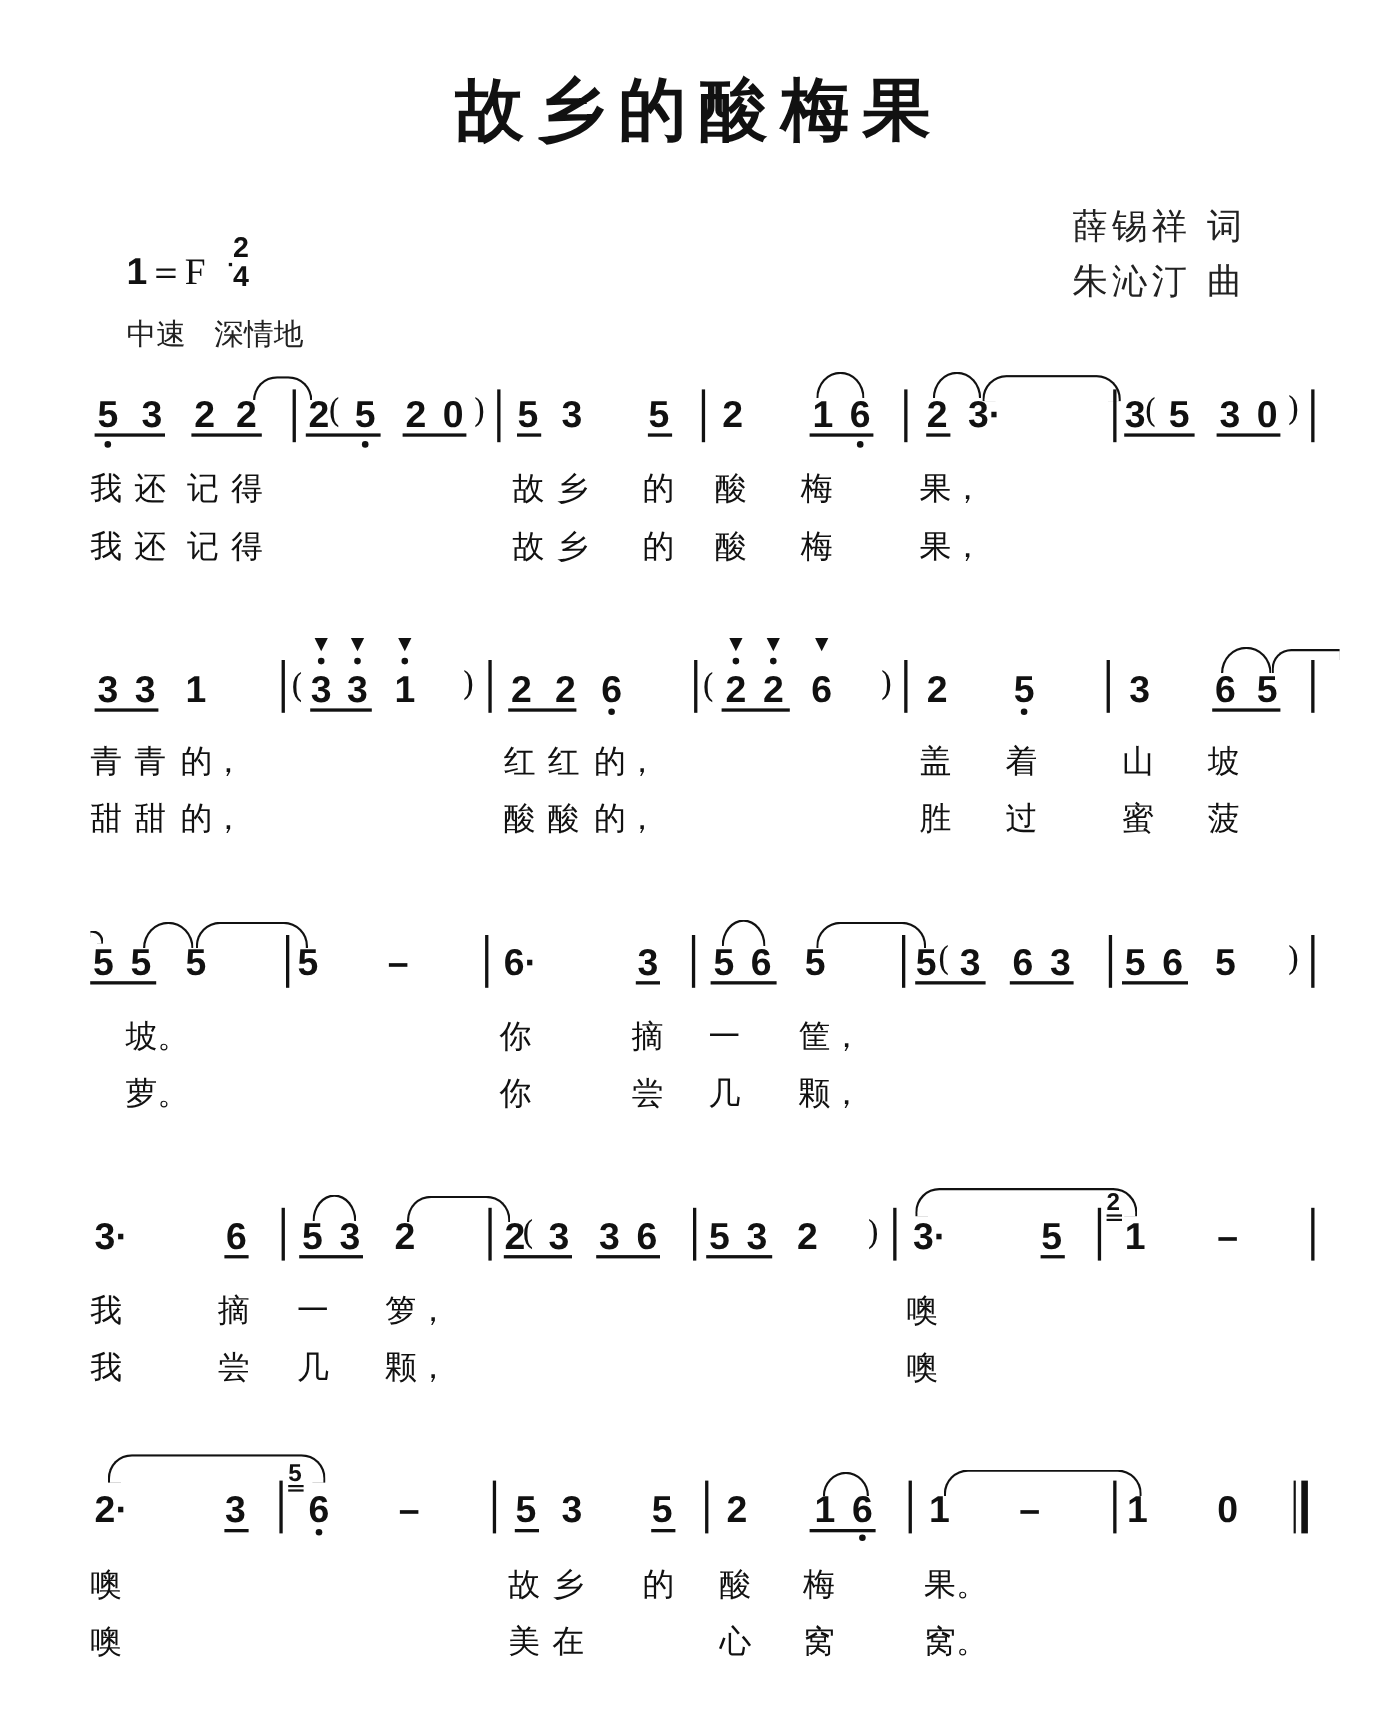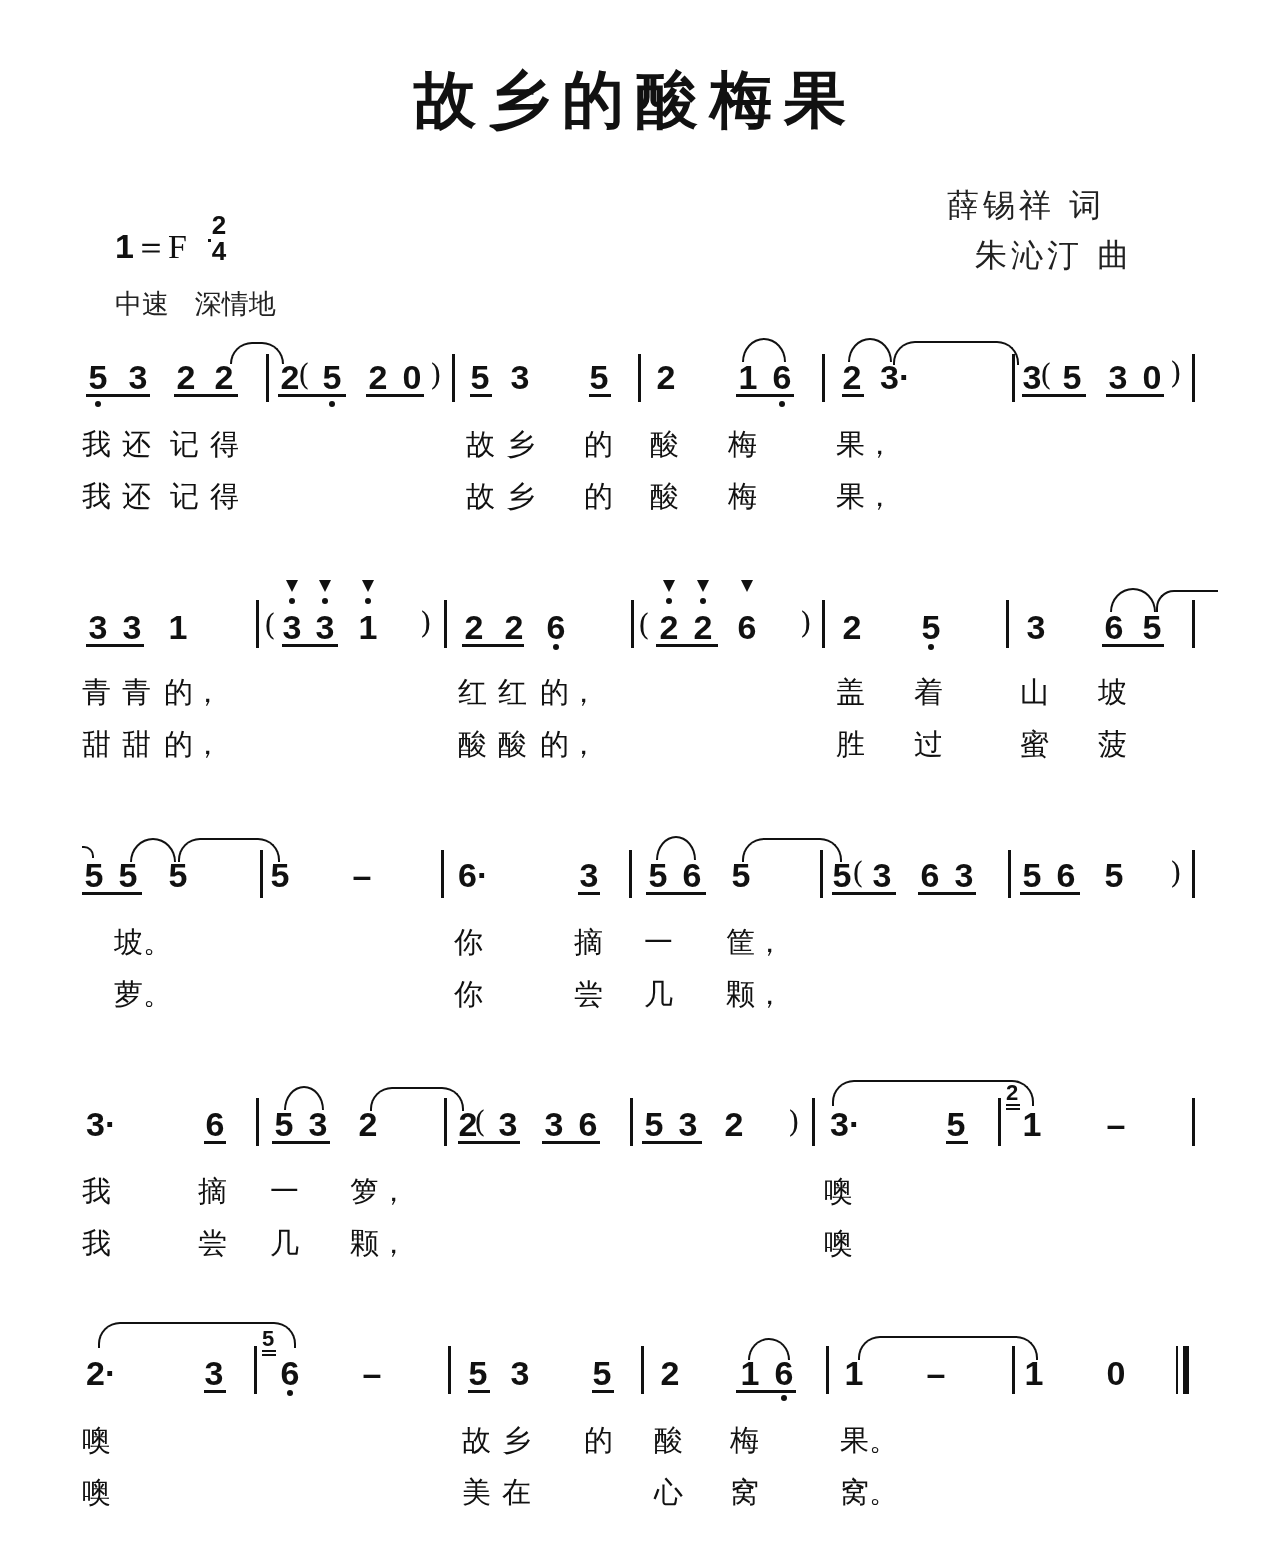--- a/index.html
+++ b/index.html
@@ -20,21 +20,21 @@
   .paren { position:absolute; font-family:"DejaVu Serif", serif; font-size:30px; line-height:34px; color:#111; }
   .lyr { position:absolute; font-family:"DejaVu Serif", serif; font-size:29px; line-height:32px; color:#111; }
   .slur { position:absolute; border:2.5px solid #111; border-bottom:none; border-radius:50% 50% 0 0 / 100% 100% 0 0; }
   .slurl { position:absolute; border:2.5px solid #111; border-bottom:none; border-radius:22px 22px 0 0; }
   .grace { position:absolute; font-family:"Liberation Sans", sans-serif; font-weight:bold; font-size:22px; line-height:22px; }
 </style>
 </head>
 <body>
 
 <div class="abs title">故乡的酸梅果</div>
-<div class="abs credit" style="left:947px;top:184px;">薛锡祥 词</div>
+<div class="abs credit" style="left:975px;top:184px;">薛锡祥 词</div>
 <div class="abs credit" style="left:975px;top:234px;">朱沁汀 曲</div>
 <div class="abs key"><b>1</b><span>＝F</span></div>
 <div class="frac">
   <span>2</span>
   <span class="bar"></span>
   <span>4</span>
 </div>
 <div class="abs tempo"><span>中速</span>&nbsp;&nbsp;&nbsp;<span>深情地</span></div>
 
 <div>

